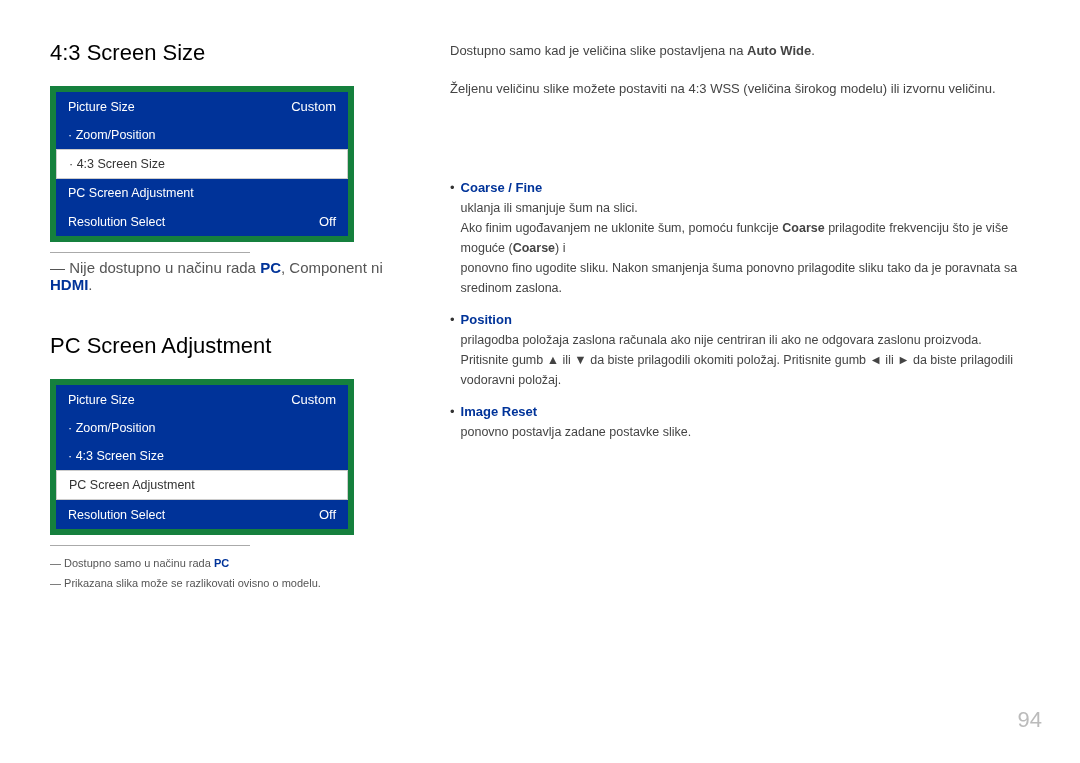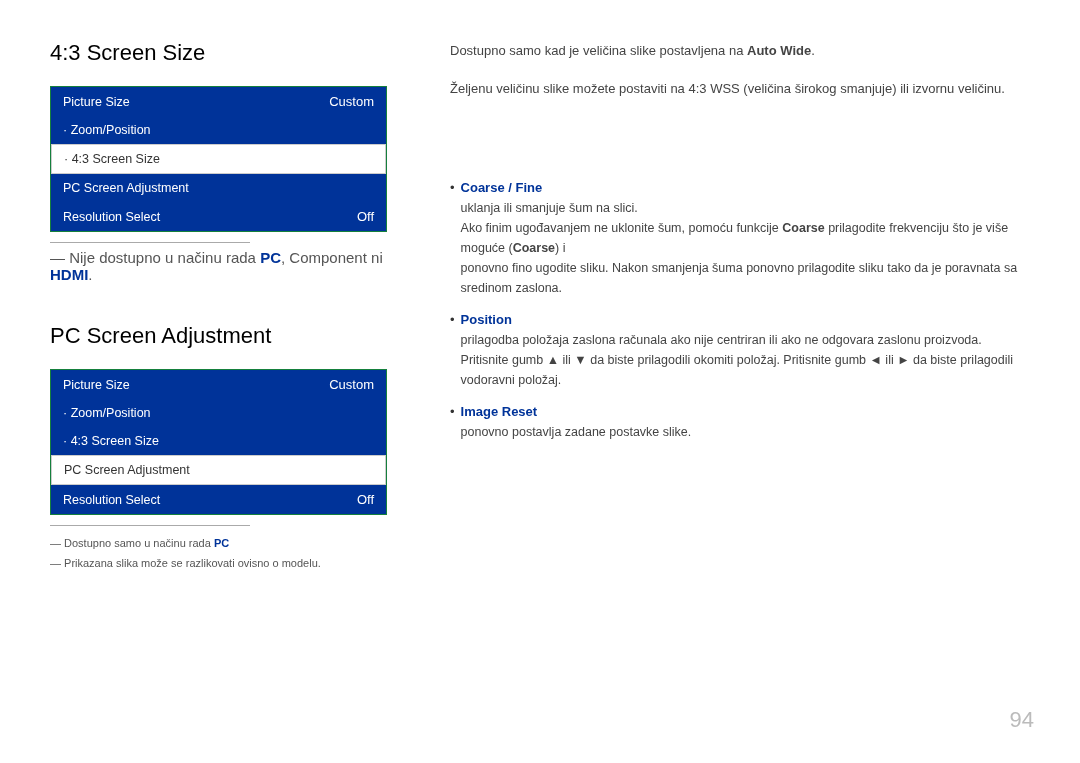--- a/index.html
+++ b/index.html
@@ -30,22 +30,22 @@
     .section {
       margin-bottom: 40px;
     }
     .section-title {
       font-size: 22px;
       font-weight: normal;
       color: #000000;
       margin-bottom: 20px;
     }
     .menu-box {
-      border: 1px solid #15803d;
-      width: 337px;
+      border: 6px solid #15803d;
+      width: 304px;
       margin-bottom: 4px;
     }
     .menu-item {
       display: flex;
       justify-content: space-between;
       align-items: center;
       padding: 7px 12px;
       font-size: 12.5px;
     }
     .menu-item.blue-bg {
@@ -99,21 +99,21 @@
       color: #444;
       line-height: 1.6;
     }
     .bullet-dot {
       display: inline-block;
       margin-right: 6px;
     }
     .page-number {
       position: absolute;
       bottom: 30px;
-      right: 46px;
+      right: 38px;
       font-size: 22px;
       color: #bbb;
       font-weight: normal;
     }
     .pc-screen-section {
       margin-top: 20px;
     }
     .footnote-block {
       margin-top: 8px;
     }
@@ -195,21 +195,21 @@
 
   </div>
 
   <div class="right-column">
 
     <div style="margin-bottom: 80px;">
       <div class="right-top-text">
         Dostupno samo kad je veličina slike postavljena na <b>Auto Wide</b>.
       </div>
       <div class="right-top-text">
-        Željenu veličinu slike možete postaviti na 4:3 WSS (veličina širokog smanjuje) ili izvornu veličinu.
+        Željenu veličinu slike možete postaviti na 4:3 WSS (veličina širokog modelu) ili izvornu veličinu.
       </div>
     </div>
 
     <div class="bullet-section">
 
       <div class="bullet-item">
         <div style="display:flex; align-items:flex-start;">
           <span class="bullet-dot">•</span>
           <div>
             <div class="bullet-title">Coarse / Fine</div>

